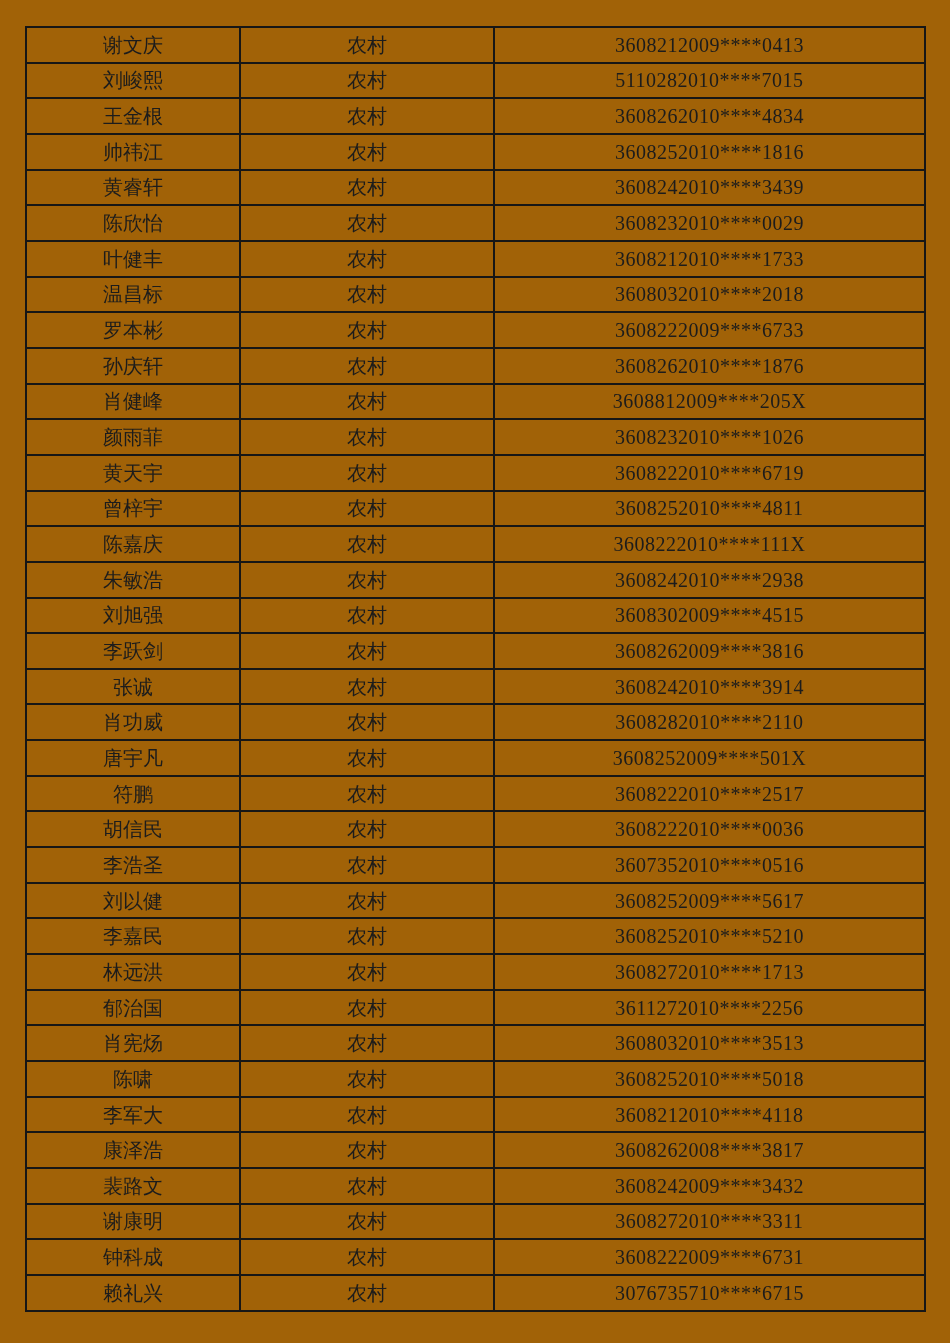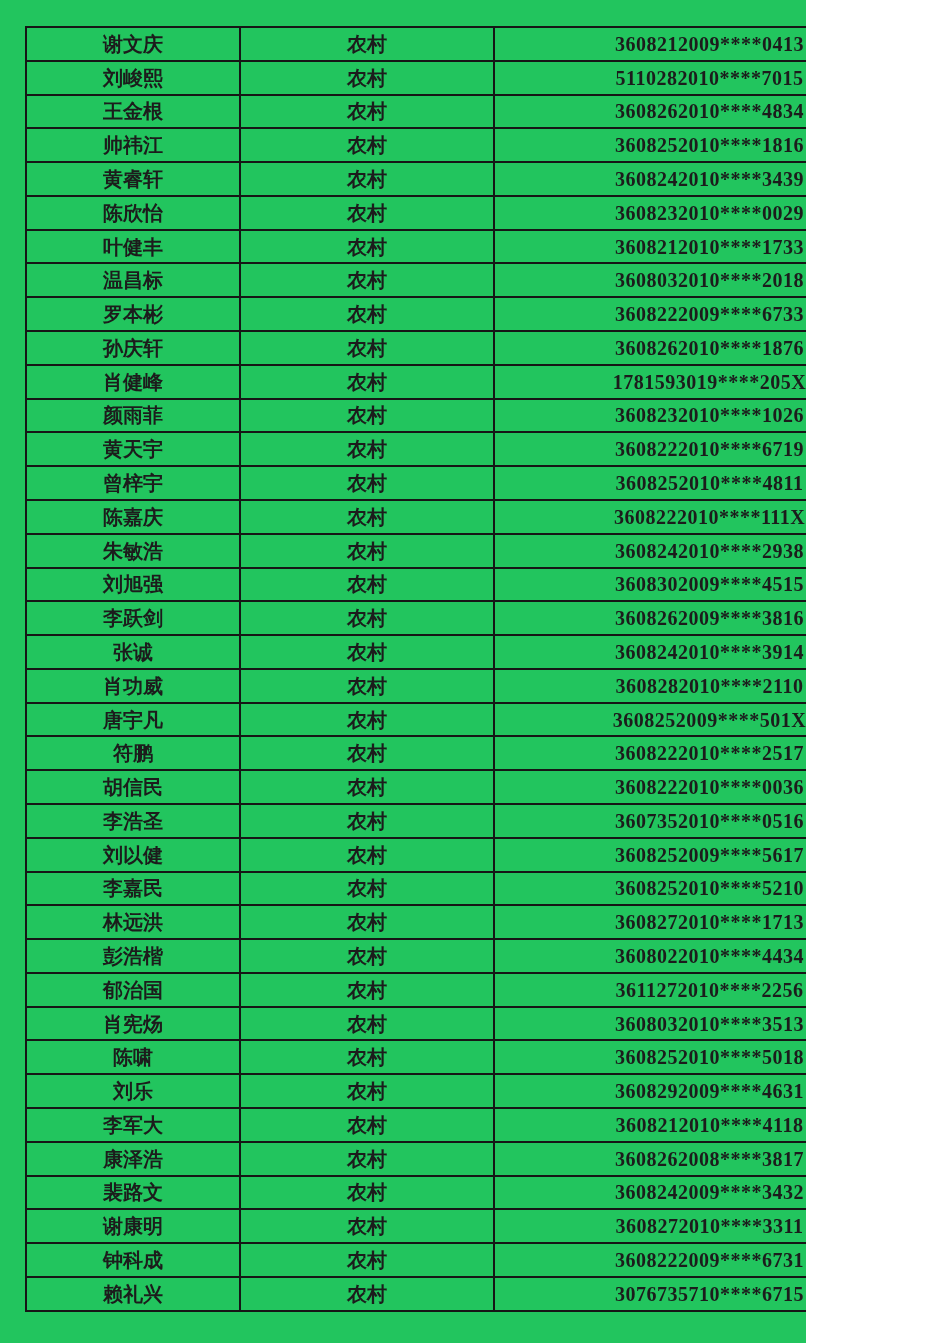--- a/index.html
+++ b/index.html
@@ -2,26 +2,25 @@
 <html><head>
 <meta charset="utf-8">
 <style>
   html, body {
     margin: 0;
     padding: 0;
     background: #ffffff;
   }
   .page {
     position: relative;
-    width: 806px;
+    width: 950px;
     height: 1343px;
-    background: #22c55e;
+    background: #a16207;
     overflow: hidden;
     font-family: "Liberation Serif", "DejaVu Serif", serif;
-    font-weight: bold;
   }
   table.roster {
     position: absolute;
     left: 25px;
     top: 26px;
     width: 899px;
     height: 1286px;
     border-collapse: collapse;
     table-layout: fixed;
   }
@@ -100,21 +99,21 @@
           <td class="id-cell">3608222009****6733</td>
         </tr>
         <tr>
           <td>孙庆轩</td>
           <td>农村</td>
           <td class="id-cell">3608262010****1876</td>
         </tr>
         <tr>
           <td>肖健峰</td>
           <td>农村</td>
-          <td class="id-cell">1781593019****205X</td>
+          <td class="id-cell">3608812009****205X</td>
         </tr>
         <tr>
           <td>颜雨菲</td>
           <td>农村</td>
           <td class="id-cell">3608232010****1026</td>
         </tr>
         <tr>
           <td>黄天宇</td>
           <td>农村</td>
           <td class="id-cell">3608222010****6719</td>
@@ -183,43 +182,33 @@
           <td>李嘉民</td>
           <td>农村</td>
           <td class="id-cell">3608252010****5210</td>
         </tr>
         <tr>
           <td>林远洪</td>
           <td>农村</td>
           <td class="id-cell">3608272010****1713</td>
         </tr>
         <tr>
-          <td>彭浩楷</td>
-          <td>农村</td>
-          <td class="id-cell">3608022010****4434</td>
-        </tr>
-        <tr>
           <td>郁治国</td>
           <td>农村</td>
           <td class="id-cell">3611272010****2256</td>
         </tr>
         <tr>
           <td>肖宪炀</td>
           <td>农村</td>
           <td class="id-cell">3608032010****3513</td>
         </tr>
         <tr>
           <td>陈啸</td>
           <td>农村</td>
           <td class="id-cell">3608252010****5018</td>
-        </tr>
-        <tr>
-          <td>刘乐</td>
-          <td>农村</td>
-          <td class="id-cell">3608292009****4631</td>
         </tr>
         <tr>
           <td>李军大</td>
           <td>农村</td>
           <td class="id-cell">3608212010****4118</td>
         </tr>
         <tr>
           <td>康泽浩</td>
           <td>农村</td>
           <td class="id-cell">3608262008****3817</td>

